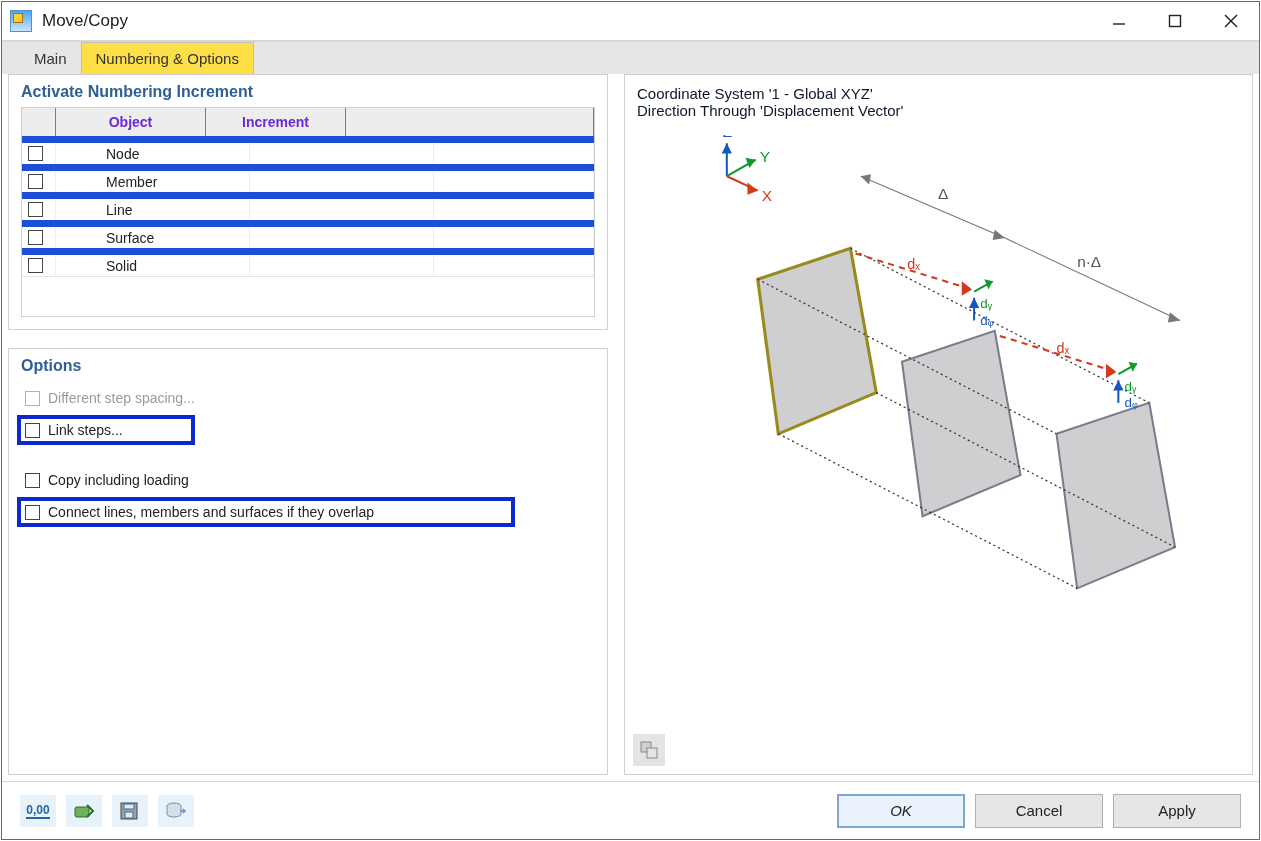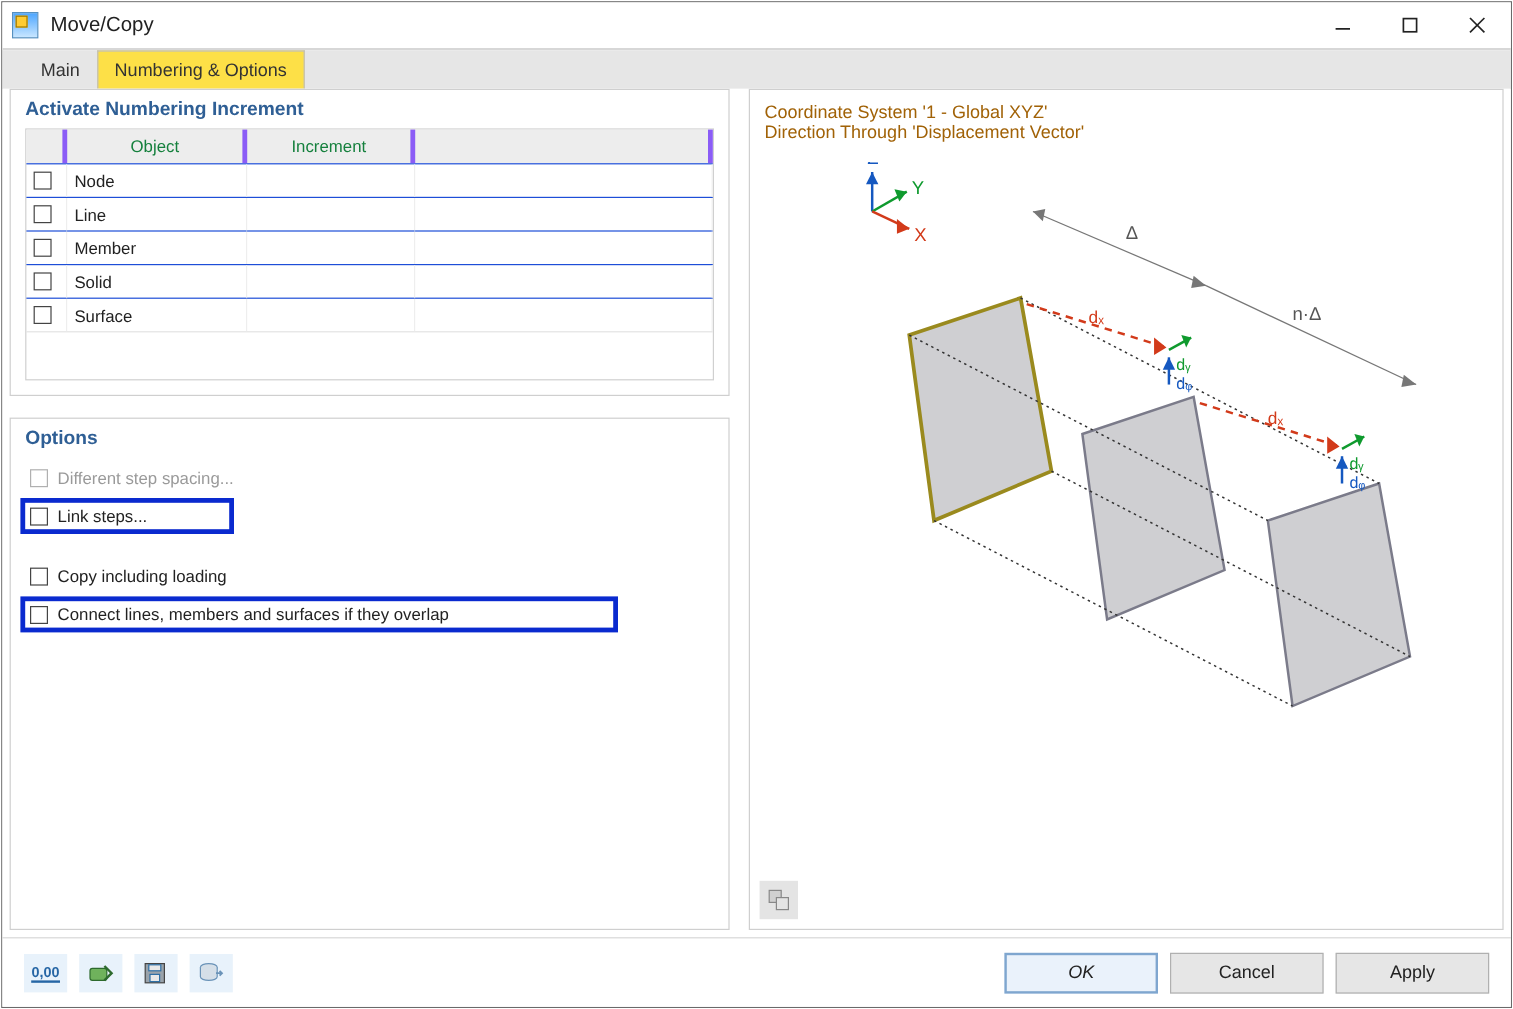--- a/index.html
+++ b/index.html
@@ -110,29 +110,30 @@
   .grid-head-row, .grid-row {
     display: grid;
     grid-template-columns: 34px 150px 140px 1fr;
     align-items: center;
   }
   .grid-head-row {
     background: #ededed;
     height: 28px;
   }
   .grid-head {
-    border-right: 4px solid #8b5cf6;
+    border-right: 1px solid #8b5cf6;
     text-align: center;
-    color: #15803d;
+    color: #6d28d9;
     height: 100%;
-    display: flex; align-items: center; justify-content: center;
+    display: flex; align-items: center; justify-content: center; font-weight: bold;
   }
   .grid-row {
     height: 28px;
-    border-top: 1px solid #1d4ed8;
+    border-top: 7px solid #1d4ed8;
+    gap: 44px;
   }
   .grid-cell {
     padding-left: 6px;
     border-right: 1px solid #eee;
     height: 100%;
     display: flex;
     align-items: center;
   }
   .chk {
     width: 15px; height: 15px;
@@ -163,21 +164,21 @@
     outline: 4px solid #0a2acf;
   }
   
   .right-col {
     flex: 1;
     border: 1px solid #cfcfcf;
     background: #fff;
     padding: 10px 12px;
     position: relative;
   }
-  .rc-line { font-size: 15px; color:#a16207; }
+  .rc-line { font-size: 15px; color:#0f172a; }
   .diagram {
     position: absolute;
     left: 40px; right: 10px; top: 60px; bottom: 60px;
   }
   .mini-tool {
     position: absolute; left: 8px; bottom: 8px;
     width: 32px; height: 32px;
     background: #e4e4e4;
     display:flex;align-items:center;justify-content:center;
   }
@@ -266,45 +267,45 @@
                 <span class="chk"></span>
               </div>
             <div class="grid-cell">Node</div>
             <div class="grid-cell"></div>
             <div class="grid-cell"></div>
           </div>
           <div class="grid-row">
             <div class="grid-cell">
                 <span class="chk"></span>
               </div>
-            <div class="grid-cell">Line</div>
+            <div class="grid-cell">Member</div>
             <div class="grid-cell"></div>
             <div class="grid-cell"></div>
           </div>
           <div class="grid-row">
             <div class="grid-cell">
                 <span class="chk"></span>
               </div>
-            <div class="grid-cell">Member</div>
+            <div class="grid-cell">Line</div>
+            <div class="grid-cell"></div>
+            <div class="grid-cell"></div>
+          </div>
+          <div class="grid-row">
+            <div class="grid-cell">
+                <span class="chk"></span>
+              </div>
+            <div class="grid-cell">Surface</div>
             <div class="grid-cell"></div>
             <div class="grid-cell"></div>
           </div>
           <div class="grid-row">
             <div class="grid-cell">
                 <span class="chk"></span>
               </div>
             <div class="grid-cell">Solid</div>
-            <div class="grid-cell"></div>
-            <div class="grid-cell"></div>
-          </div>
-          <div class="grid-row">
-            <div class="grid-cell">
-                <span class="chk"></span>
-              </div>
-            <div class="grid-cell">Surface</div>
             <div class="grid-cell"></div>
             <div class="grid-cell"></div>
           </div>
           <div class="grid-blank"></div>
         </div>
       </div>
 
       <div class="panel" style="flex:1;">
         <div class="panel-title">Options</div>
         <div class="opt-list">

